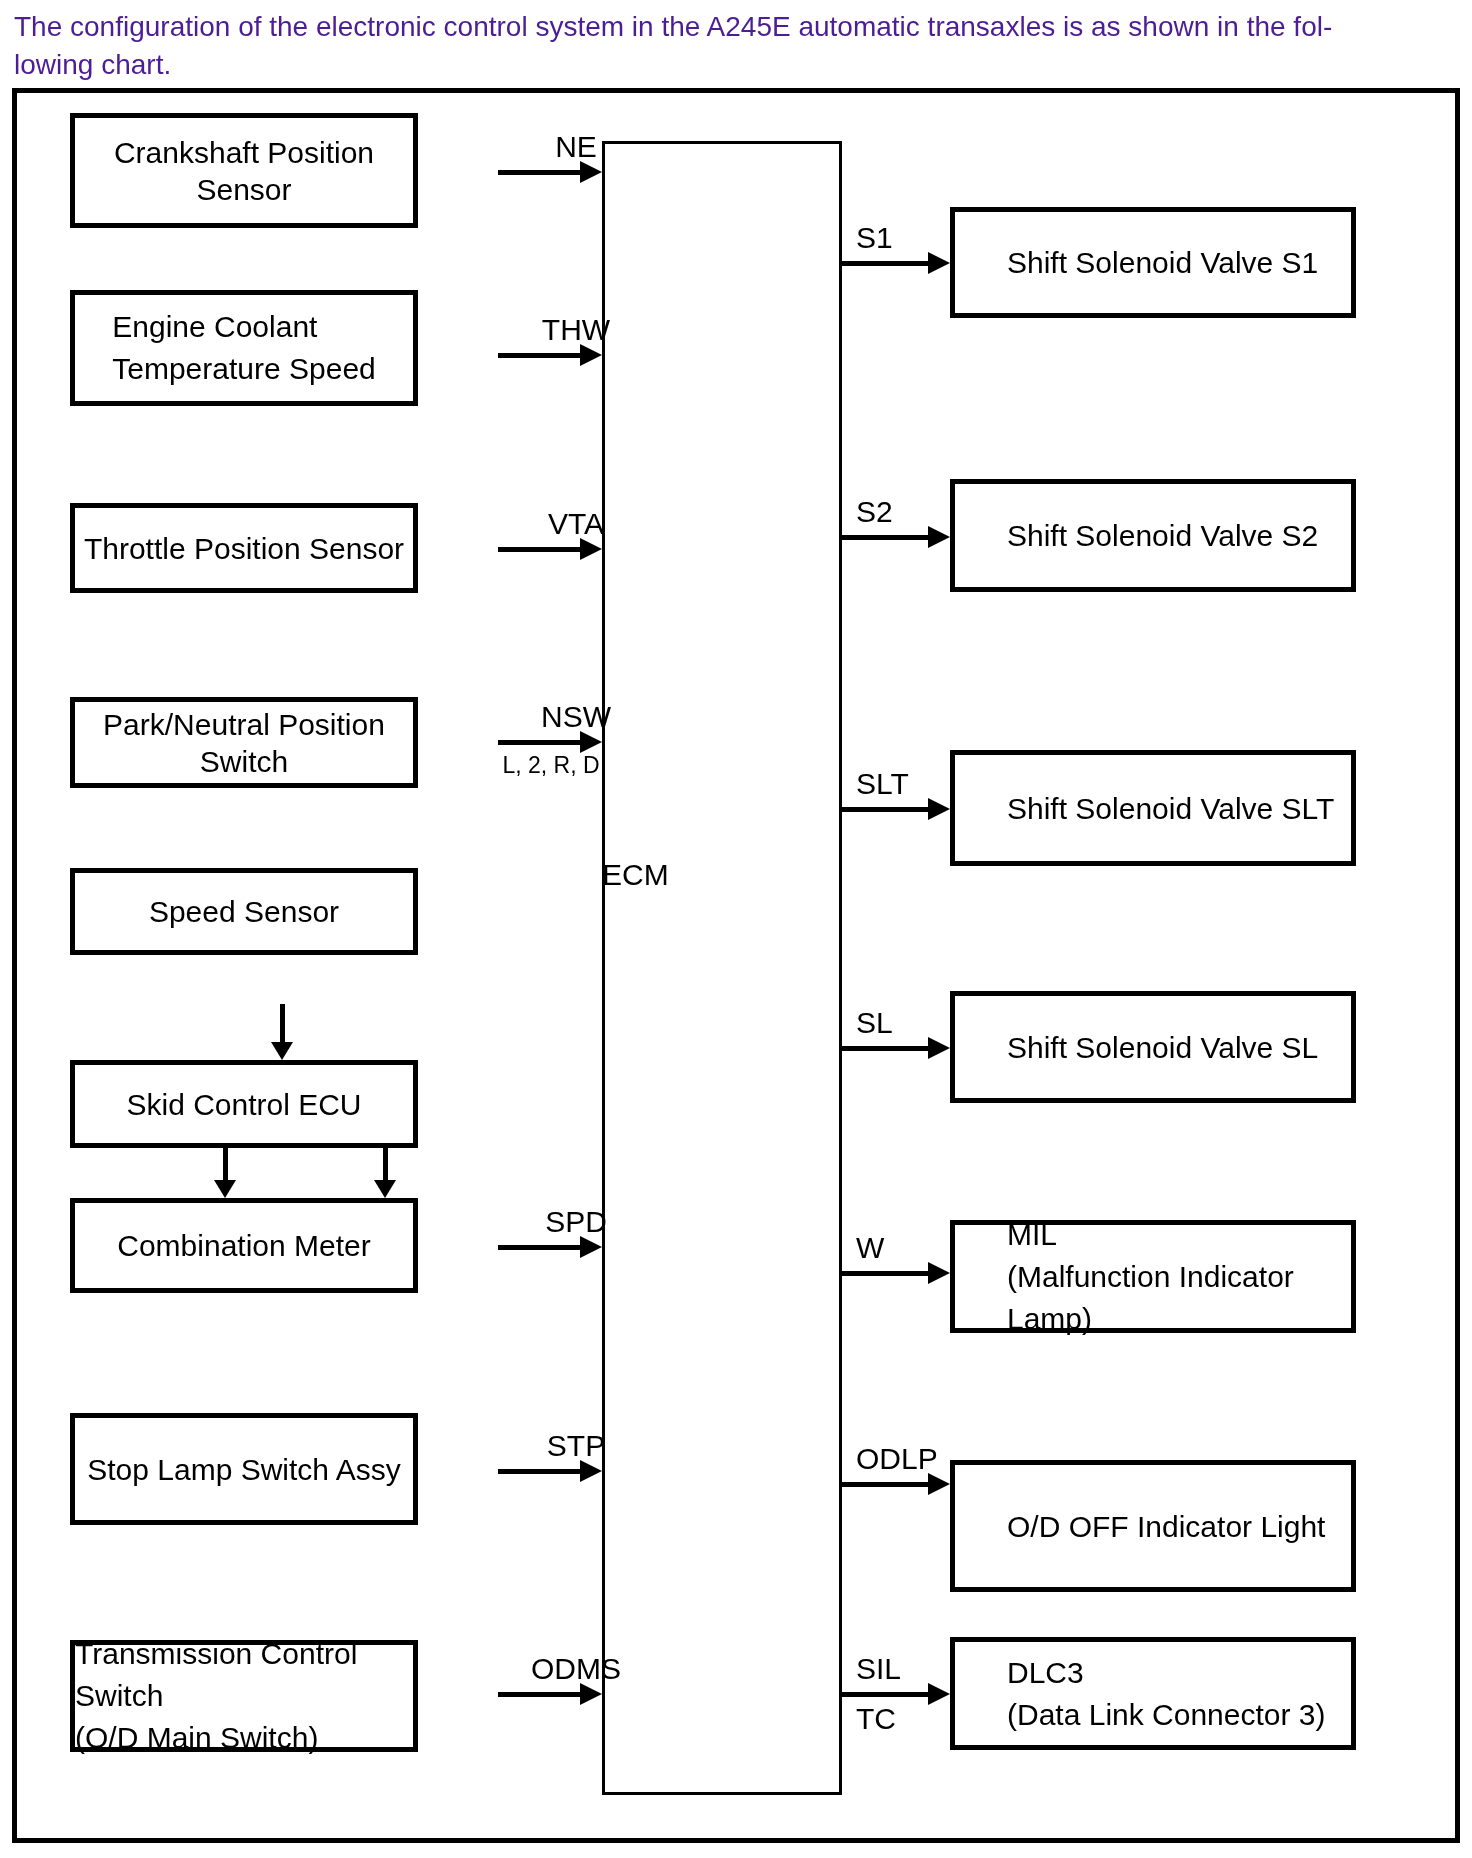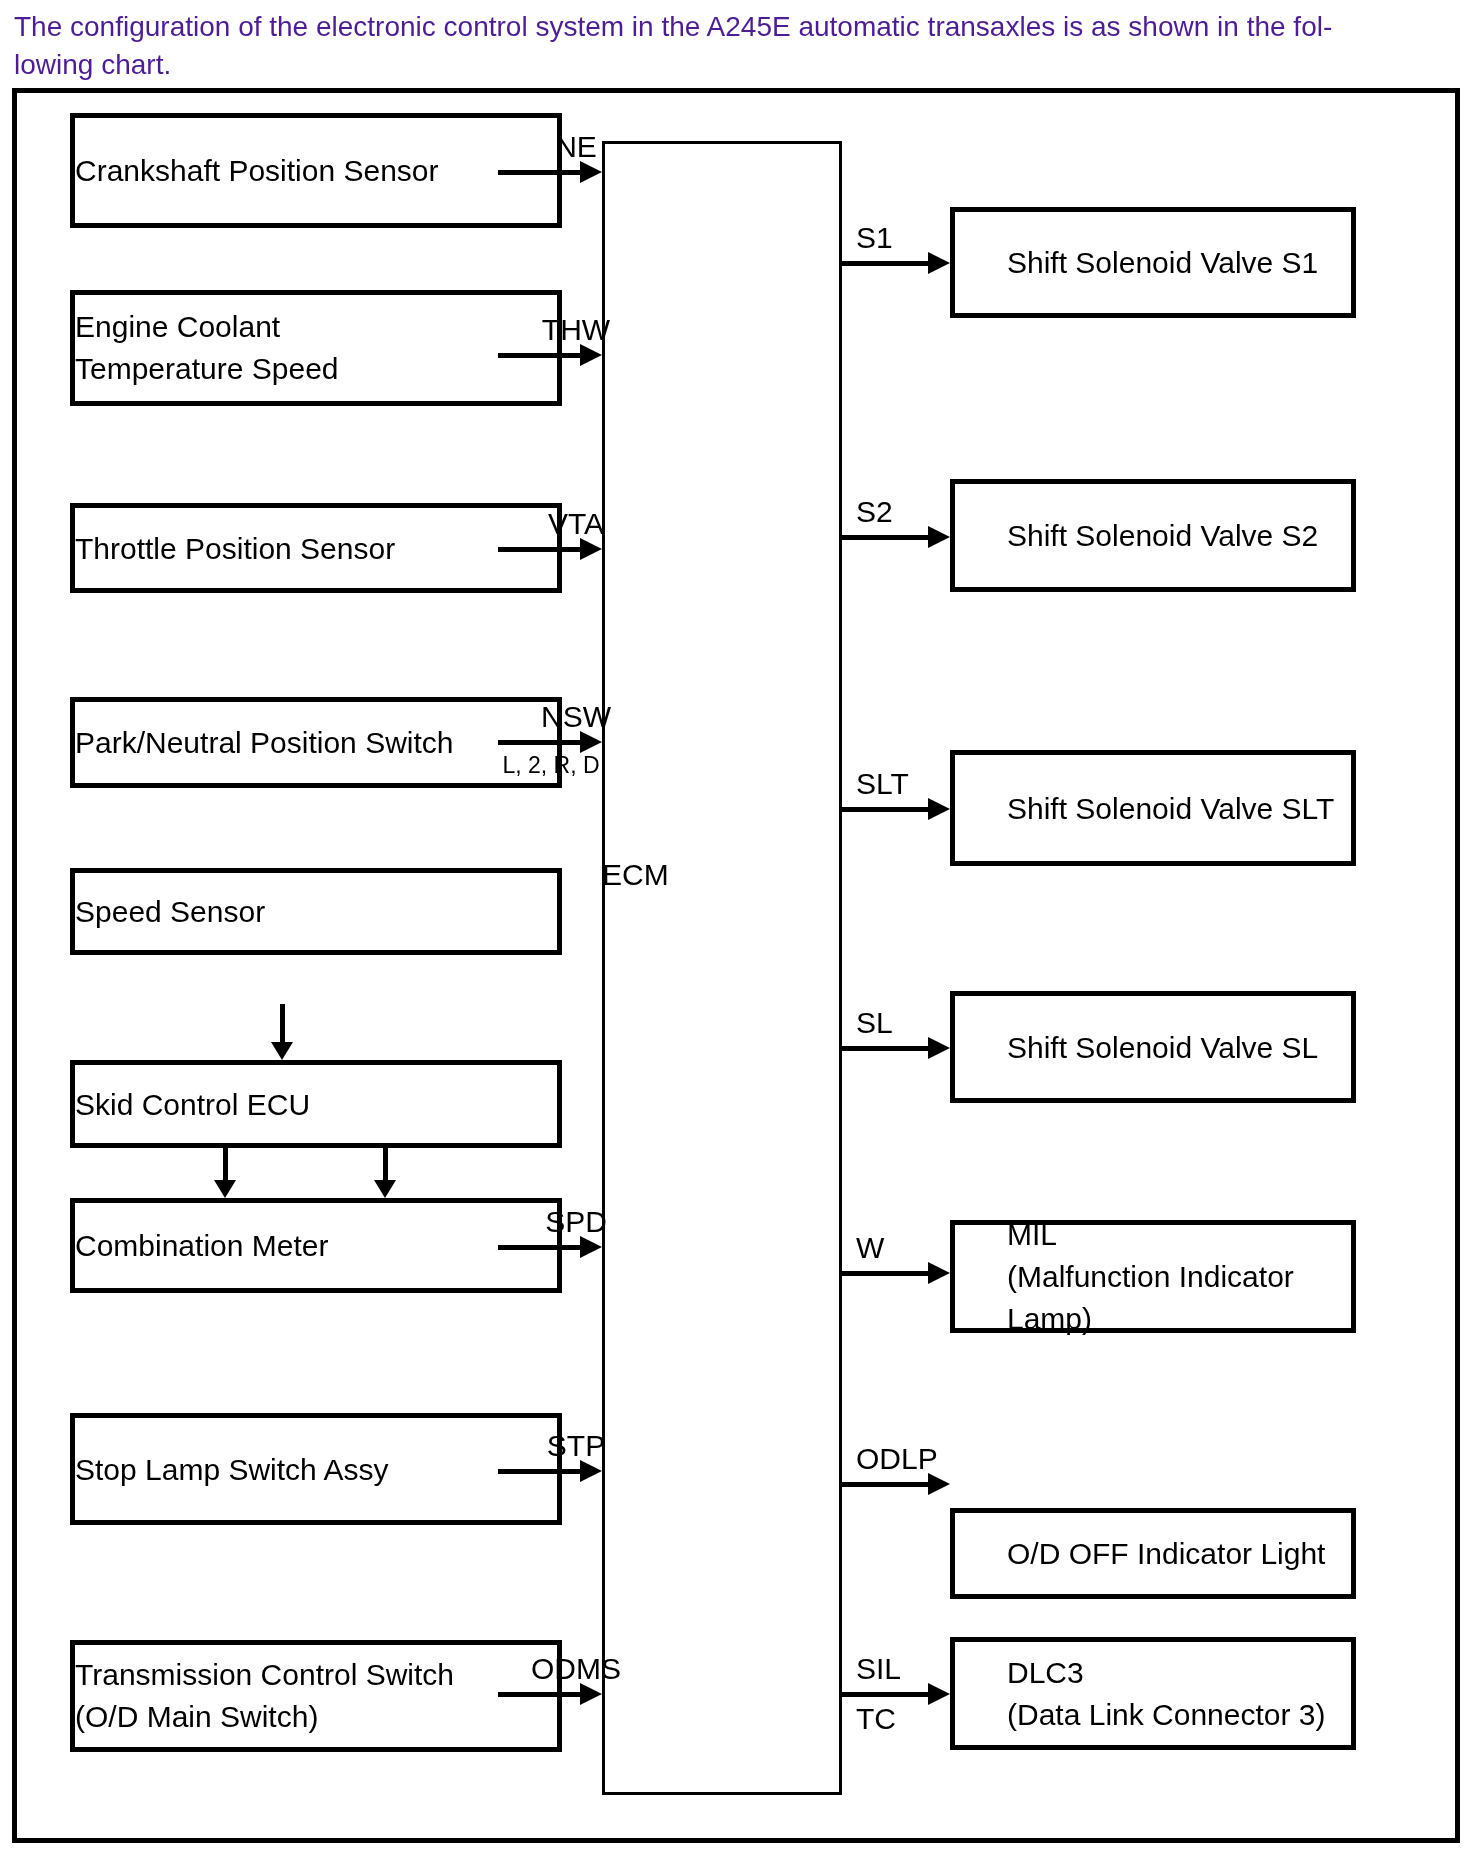--- a/index.html
+++ b/index.html
@@ -9,21 +9,21 @@
     font-family:"Liberation Sans","DejaVu Sans",sans-serif;
     overflow:hidden;
   }
   .title { position:absolute; left:14px; top:8px; width:1446px;
            font-size:28px; line-height:38px; color:#4c1d95; }
   .frame { position:absolute; left:12px; top:88px; width:1448px; height:1755px;
            border:5px solid #000; box-sizing:border-box; background:#fff; }
   .box { position:absolute; border:5px solid #000; box-sizing:border-box;
          background:#fff; display:flex; align-items:center;
          font-size:30px; line-height:37px; color:#000; }
-  .lbox { left:70px; width:492px; text-align:center; }
+  .lbox { left:70px; width:348px; justify-content:center; text-align:center; }
   .rbox { left:950px; width:406px; justify-content:flex-start; padding-left:52px; }
   .lines { text-align:left; line-height:42px; }
   .ecm { position:absolute; left:602px; top:141px; width:240px; height:1654px;
          border:3px solid #000; box-sizing:border-box; background:#fff; }
   .ecm-label { position:absolute; left:602px; top:858px; width:240px;
                font-size:30px; }
   
   .ar { position:absolute; height:22px; }
   .ar .shaft { position:absolute; left:0; right:18px; top:9px; height:5px; background:#000; }
   .ar .head  { position:absolute; right:0; top:0; width:0; height:0;
@@ -113,21 +113,21 @@
     <span>Shift Solenoid Valve SL</span>
   </div>
 
   <div class="box rbox" style="top:1220px;height:113px">
     <div class="lines">
       <div>MIL</div>
       <div>(Malfunction Indicator Lamp)</div>
     </div>
   </div>
 
-  <div class="box rbox" style="top:1508px;height:91px">
+  <div class="box rbox" style="top:1460px;height:132px">
     <span>O/D OFF Indicator Light</span>
   </div>
 
   <div class="box rbox" style="top:1637px;height:113px">
     <div class="lines">
       <div>DLC3</div>
       <div>(Data Link Connector 3)</div>
     </div>
   </div>
 

